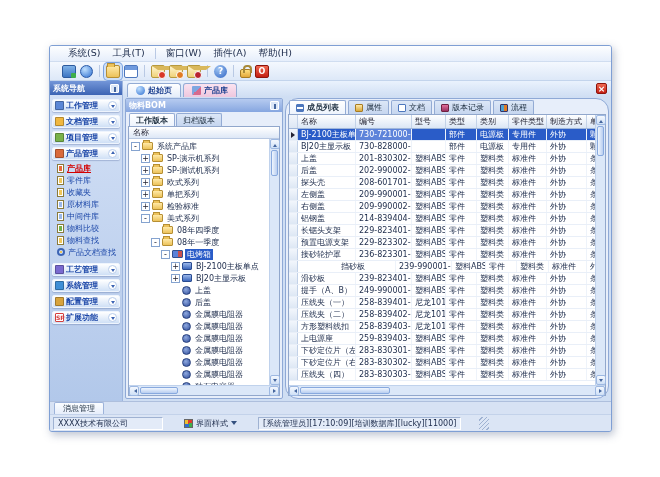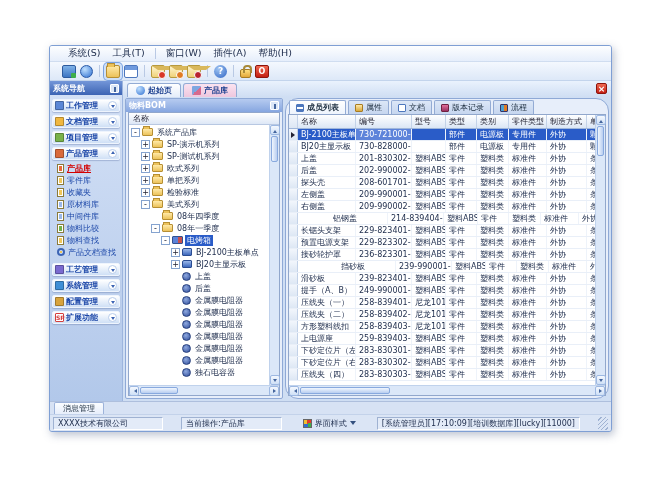--- a/index.html
+++ b/index.html
@@ -269,20 +269,24 @@
           <span class="tab-close">×</span>
       </div>
 
       <div class="panels">
 
         <div class="bom-panel">
           <div class="bom-header">
             <span>物料BOM</span>
             <span class="side-pin" style="margin-left:auto"></span>
           </div>
+          <div class="ver-tabs">
+              <div class="ver-tab active">工作版本</div>
+              <div class="ver-tab">归档版本</div>
+            </div>
           <div class="tree-box">
             <div class="tree-colhead">
               <span>名称</span>
             </div>
             <div class="tree-mid">
               <div class="tree-rows">
                   <div class="tree-row">
                     <div class="indent" style="width: 0px;"></div>
                     <div class="exp">-</div>
                     <div class="t-ico t-folder"></div>
@@ -535,21 +539,21 @@
                       <div class="g-cell code" style="width: 56px;">209-990002-01X</div>
                       <div class="g-cell" style="width: 34px;">塑料ABS</div>
                       <div class="g-cell" style="width: 31px;">零件</div>
                       <div class="g-cell" style="width: 32px;">塑料类</div>
                       <div class="g-cell" style="width: 38px;">标准件</div>
                       <div class="g-cell" style="width: 40px;">外协</div>
                       <div class="g-cell" style="width: 22px;">条</div>
                     </div>
                     <div class="g-row">
                       <div class="g-ind"></div>
-                      <div class="g-cell" style="width: 58px; margin-left: 32px;">铝钢盖</div>
+                      <div class="g-cell" style="width: 58px;">铝钢盖</div>
                       <div class="g-cell code" style="width: 56px;">214-839404-01X</div>
                       <div class="g-cell" style="width: 34px;">塑料ABS</div>
                       <div class="g-cell" style="width: 31px;">零件</div>
                       <div class="g-cell" style="width: 32px;">塑料类</div>
                       <div class="g-cell" style="width: 38px;">标准件</div>
                       <div class="g-cell" style="width: 40px;">外协</div>
                       <div class="g-cell" style="width: 22px;">条</div>
                     </div>
                     <div class="g-row">
                       <div class="g-ind"></div>
@@ -718,23 +722,20 @@
 
   <div class="msg-strip">
     <div class="msg-tab">
       <span>消息管理</span>
     </div>
   </div>
 
   <div class="statusbar">
     <div class="sb-field f-company">
       <span>XXXX技术有限公司</span>
-    </div>
-    <div class="sb-field f-op">
-      <span>当前操作:产品库</span>
     </div>
     <div class="style-widget">
       <span class="style-ico"></span>
       <span>界面样式</span>
       <span class="style-arrow"></span>
     </div>
     <div class="sb-field f-session">
       <span>[系统管理员][17:10:09][培训数据库][lucky][11000]</span>
     </div>
     <div class="grip"></div>

